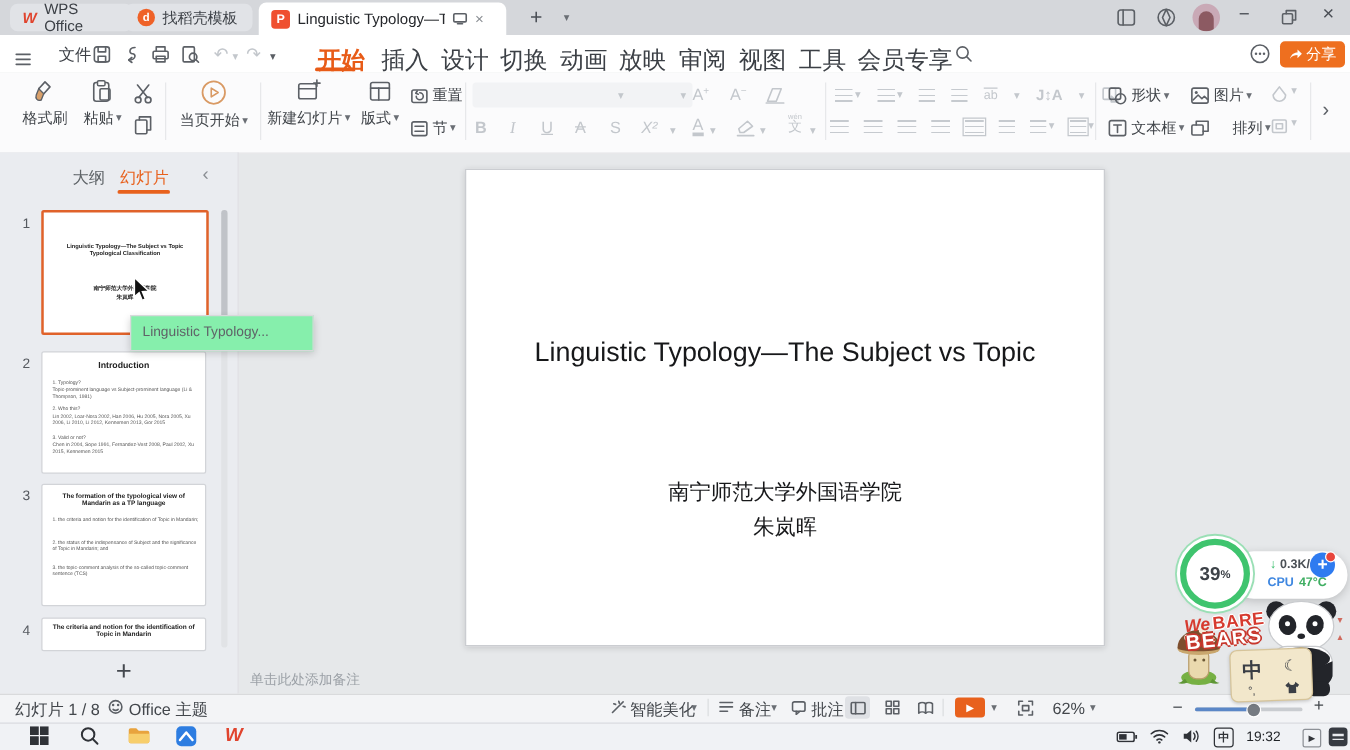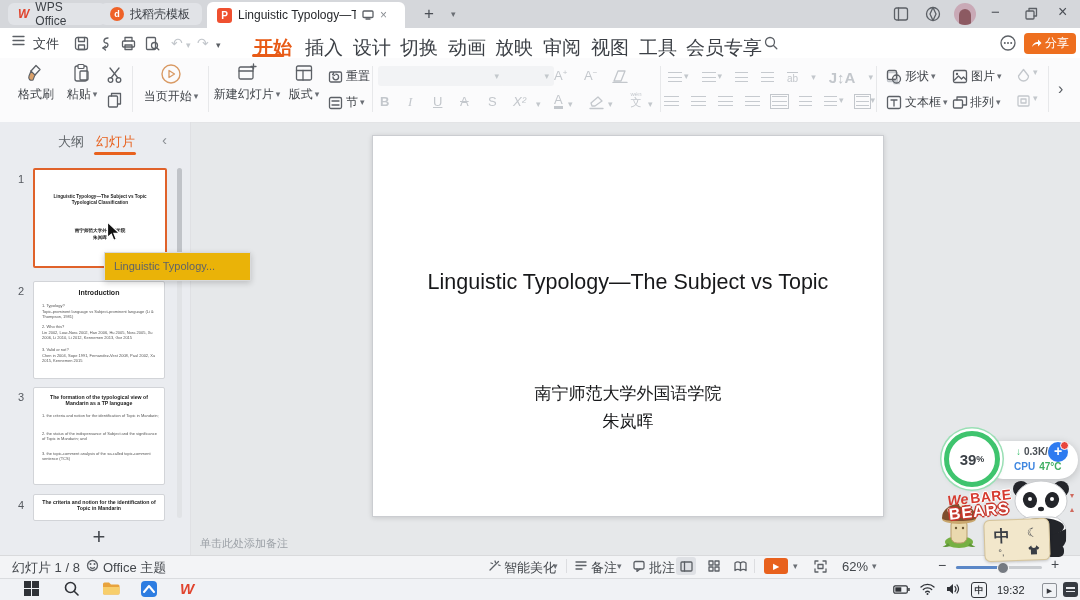--- a/index.html
+++ b/index.html
@@ -50,21 +50,21 @@
   .sptab{top:133px;font-size:13px;color:#5f6468;}
   .sptab-active{color:#e8611d;}
   .thumb{background:#fff;border:1px solid #d2d4d8;border-radius:2px;overflow:hidden;}
   .thumb-sel{border:2px solid #e0622a;}
   .snum{font-size:11px;color:#55595f;}
   .t-title{position:absolute;left:6px;right:6px;text-align:center;font-weight:600;color:#222;}
   .t-line{position:absolute;left:8px;right:5px;font-size:4px;line-height:4.8px;color:#555;}
   .addbtn{left:86px;top:524px;width:26px;height:26px;font-size:22px;color:#44484e;text-align:center;line-height:26px;}
   .scroll-track{left:177px;top:168px;width:5px;height:350px;background:#e1e3e6;border-radius:3px;}
   .scroll-thumb{left:177px;top:168px;width:5px;height:112px;background:#c0c3c8;border-radius:3px;}
-  .tooltip{left:104px;top:252px;width:136px;height:27px;background:#eab308;border:1px solid #d8d9db;
+  .tooltip{left:104px;top:252px;width:136px;height:27px;background:#86efac;border:1px solid #d8d9db;
     box-shadow:0 2px 6px rgba(0,0,0,.18);font-size:11px;color:#5f6368;line-height:27px;padding-left:9px;z-index:40;}
 
   
   .slide{left:372px;top:135px;width:510px;height:380px;background:#fff;border:1px solid #cbcdd1;
     box-shadow:0 1px 5px rgba(0,0,0,.14);}
   .s-title{position:absolute;left:0;right:0;text-align:center;font-size:21.5px;color:#17181a;}
   .s-sub{position:absolute;left:0;right:0;text-align:center;font-size:17px;color:#17181a;}
   .notes-ph{left:200px;top:536px;font-size:11px;color:#9ba0a6;}
 
   
@@ -156,21 +156,21 @@
     </svg>
   <div class="abs avatar" style="left:954px;top:3px;"></div>
   <div class="abs tb-glyph" style="left:991px;top:4px;">−</div>
   <svg class="abs" style="left:1025px;top:7px;" width="13" height="13" viewBox="0 0 13 13">
       <rect class="sk" x="1" y="4" width="8" height="8" rx="1"></rect>
       <path class="sk" d="M4 4 V1.5 H11.5 V9 H9"></path>
     </svg>
   <div class="abs tb-glyph" style="left:1058px;top:4px;font-size:16px;">×</div>
 
   <div class="abs menubar"></div>
-  <div class="abs" style="left:12px;top:35px;display:flex;align-items:flex-start;gap:8px;">
+  <div class="abs" style="left:12px;top:35px;display:flex;align-items:flex-end;gap:22px;">
     <svg width="13" height="11" viewBox="0 0 13 11">
         <line class="sk" x1="1" y1="1.5" x2="12" y2="1.5"></line>
         <line class="sk" x1="1" y1="5.5" x2="12" y2="5.5"></line>
         <line class="sk" x1="1" y1="9.5" x2="12" y2="9.5"></line>
       </svg>
     <span style="font-size:13px;color:#3c4046;">文件</span>
   </div>
   <svg class="abs" style="left:74px;top:36px;" width="15" height="15" viewBox="0 0 15 15">
       <rect class="sk" x="1.5" y="1.5" width="12" height="12" rx="2"></rect>
       <path class="sk" d="M4.5 1.5 V5.5 H10.5 V1.5"></path>
@@ -349,21 +349,21 @@
         <span class="caret dis">▾</span>
       </span>
     <span style="display:flex;gap:2px;">
         <i class="phl" style="width:14px;height:11px;"></i>
         <span class="caret dis">▾</span>
       </span>
     <i class="phl" style="width:13px;height:11px;"></i>
     <i class="phl" style="width:13px;height:11px;"></i>
     <span class="dis" style="font-size:10px;border-top:1px solid #c3c7cc;">ab</span>
     <span class="caret dis">▾</span>
-    <span class="dis" style="font-size:15px;font-weight:700;">J↕A</span>
+    <span class="dis" style="font-size:12px;font-weight:700;">J↕A</span>
     <span class="caret dis">▾</span>
     <svg width="15" height="14" viewBox="0 0 15 14">
         <rect class="skd" x="1.5" y="1.5" width="10" height="9" rx="1"></rect>
         <path class="skd" d="M8 8 L13.5 12.5 H8 Z"></path>
       </svg>
   </div>
   <div class="abs" style="left:664px;top:96px;display:flex;gap:12px;align-items:center;">
     <i class="phl" style="width:15px;height:11px;"></i>
     <i class="phl" style="width:15px;height:11px;"></i>
     <i class="phl" style="width:15px;height:11px;"></i>
@@ -411,21 +411,21 @@
   <div class="abs" style="left:886px;top:94px;display:flex;align-items:center;gap:3px;">
     <svg width="16" height="15" viewBox="0 0 16 15">
         <rect class="sk" x="1.5" y="1.5" width="13" height="12" rx="1.5"></rect>
         <path class="sk" d="M5 5 H11 M8 5 V11"></path>
       </svg>
     <span class="lbl">
         <span>文本框</span>
         <span class="caret">▾</span>
       </span>
   </div>
-  <div class="abs" style="left:952px;top:94px;display:flex;align-items:center;gap:2px;text-align:center;">
+  <div class="abs" style="left:952px;top:94px;display:flex;align-items:center;gap:18px;text-align:center;">
     <svg width="16" height="15" viewBox="0 0 16 15">
         <rect class="sk" x="1.5" y="5" width="9" height="8" rx="1"></rect>
         <path class="sk" d="M5 5 V2 H14.5 V10 H10.5"></path>
       </svg>
     <span class="lbl">
         <span>排列</span>
         <span class="caret">▾</span>
       </span>
   </div>
   <div class="abs" style="left:1016px;top:94px;display:flex;gap:2px;">

